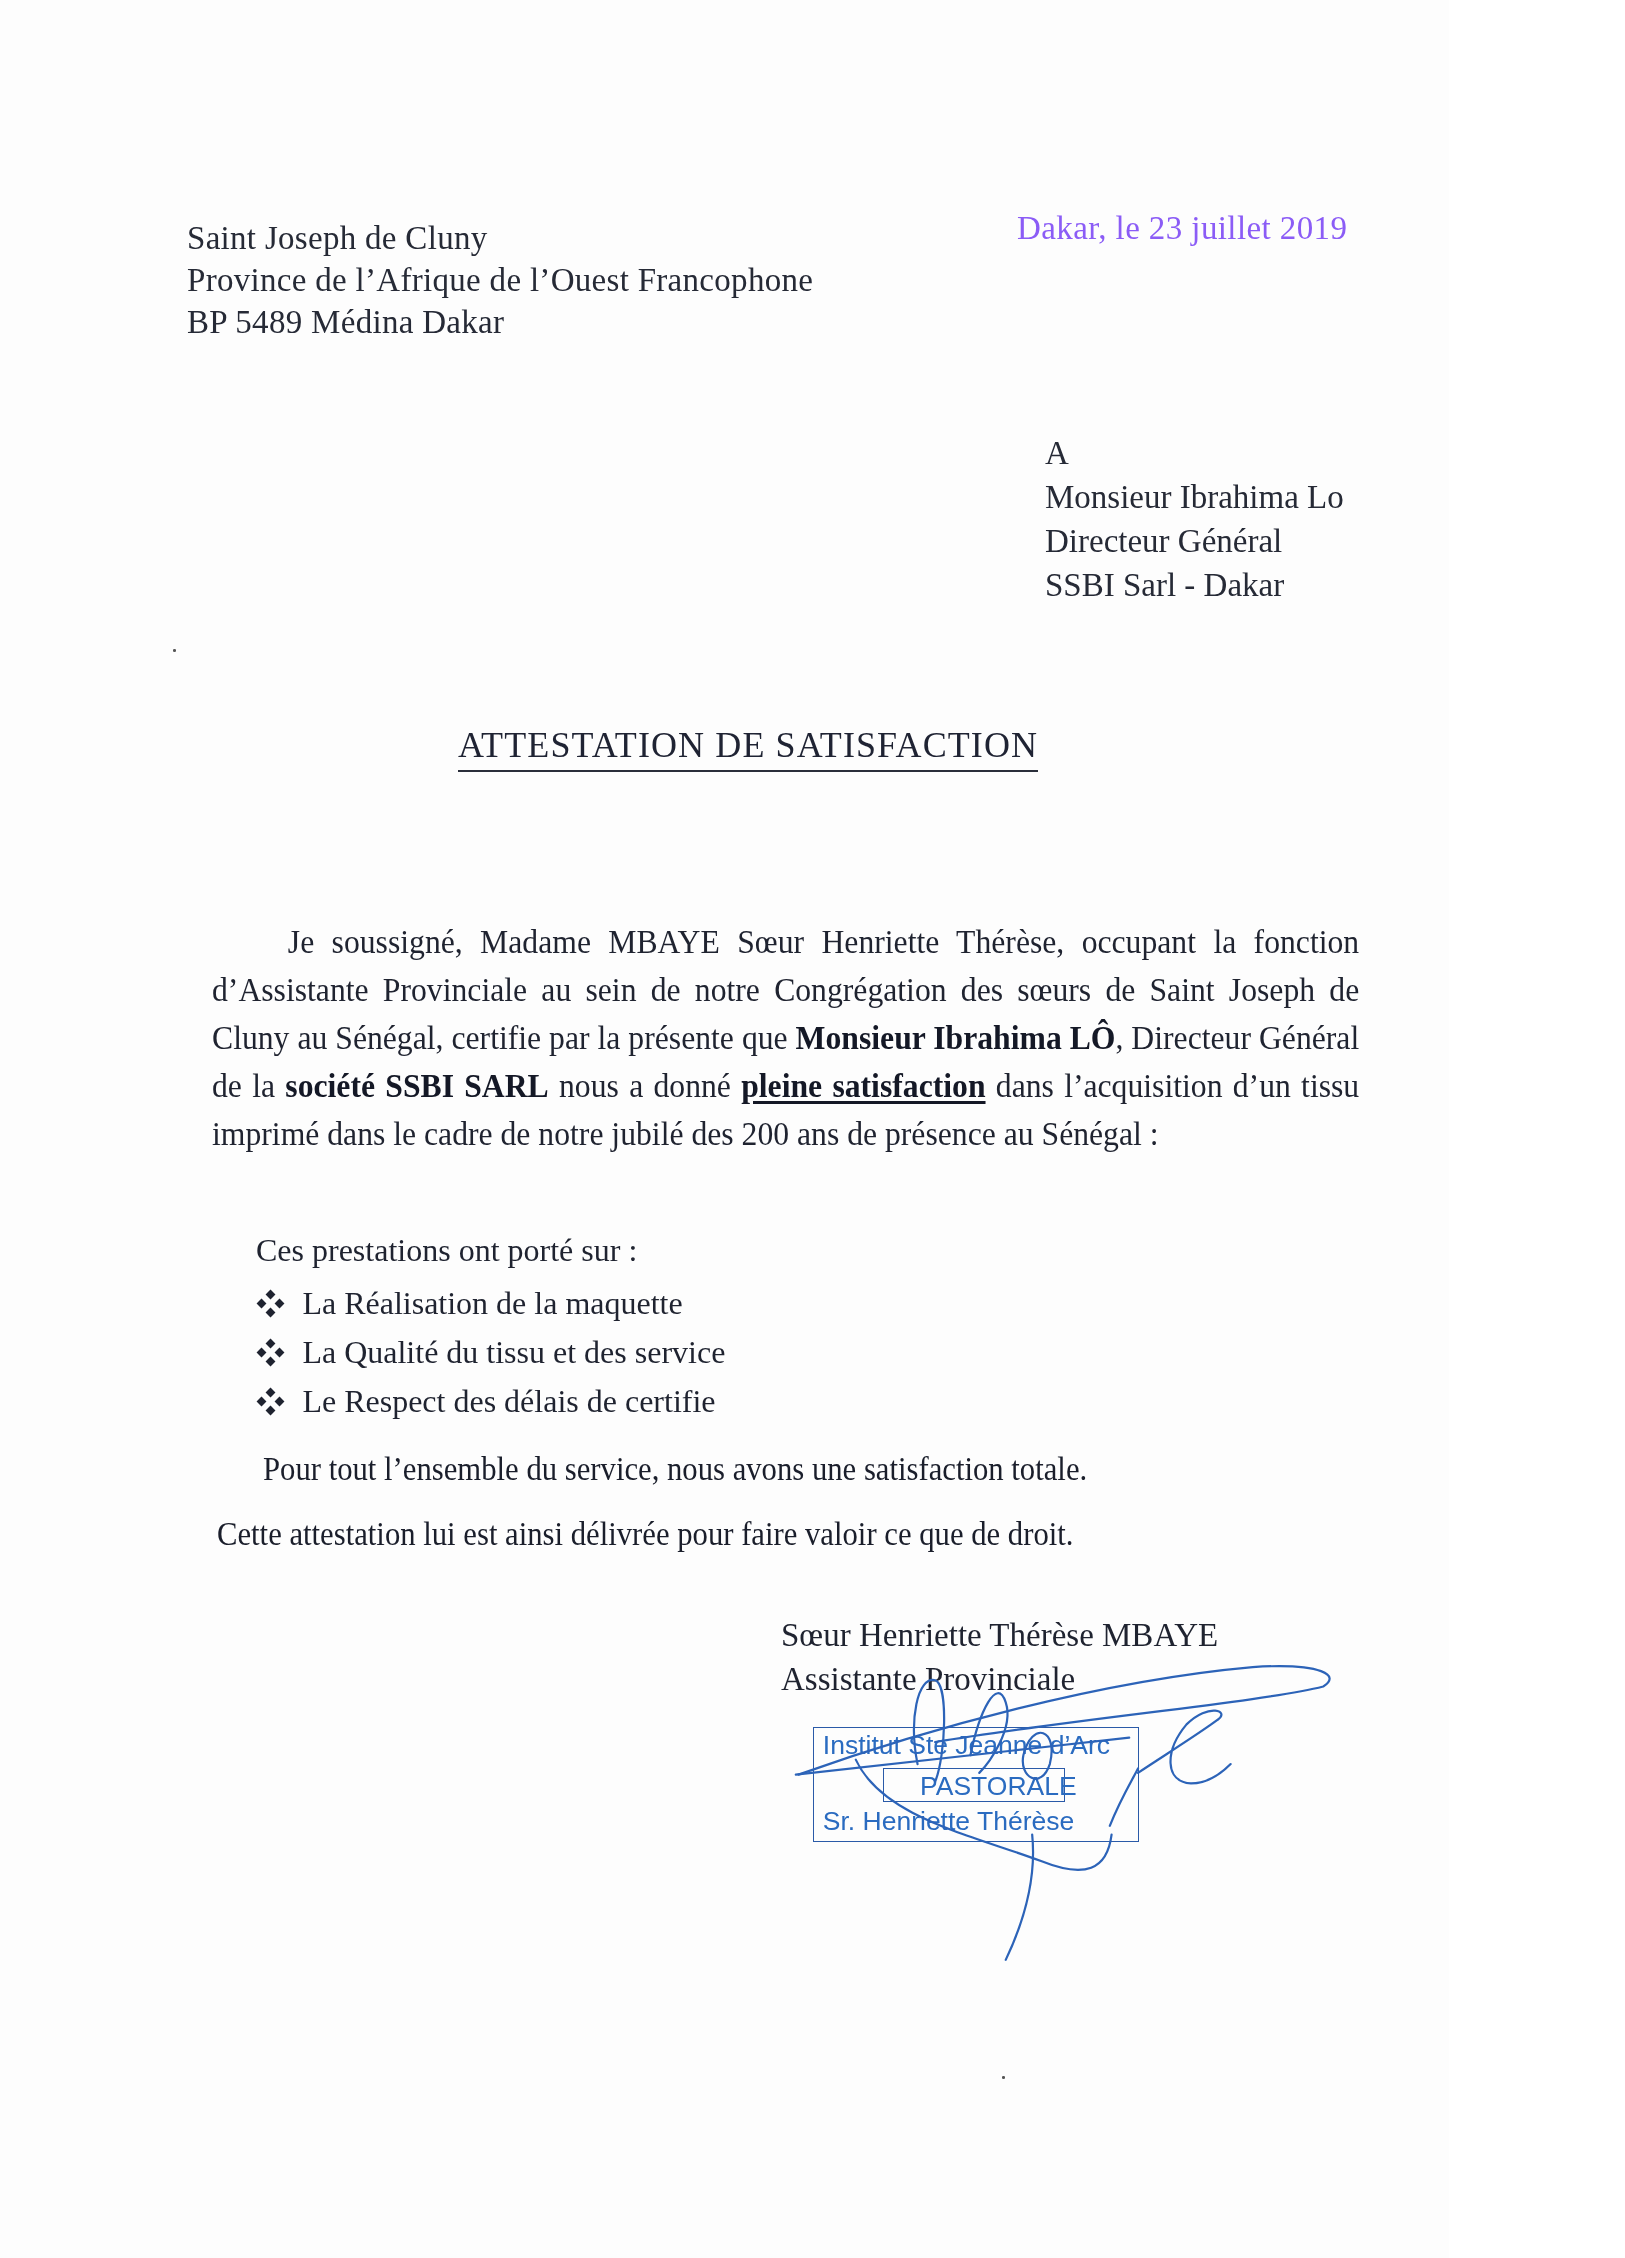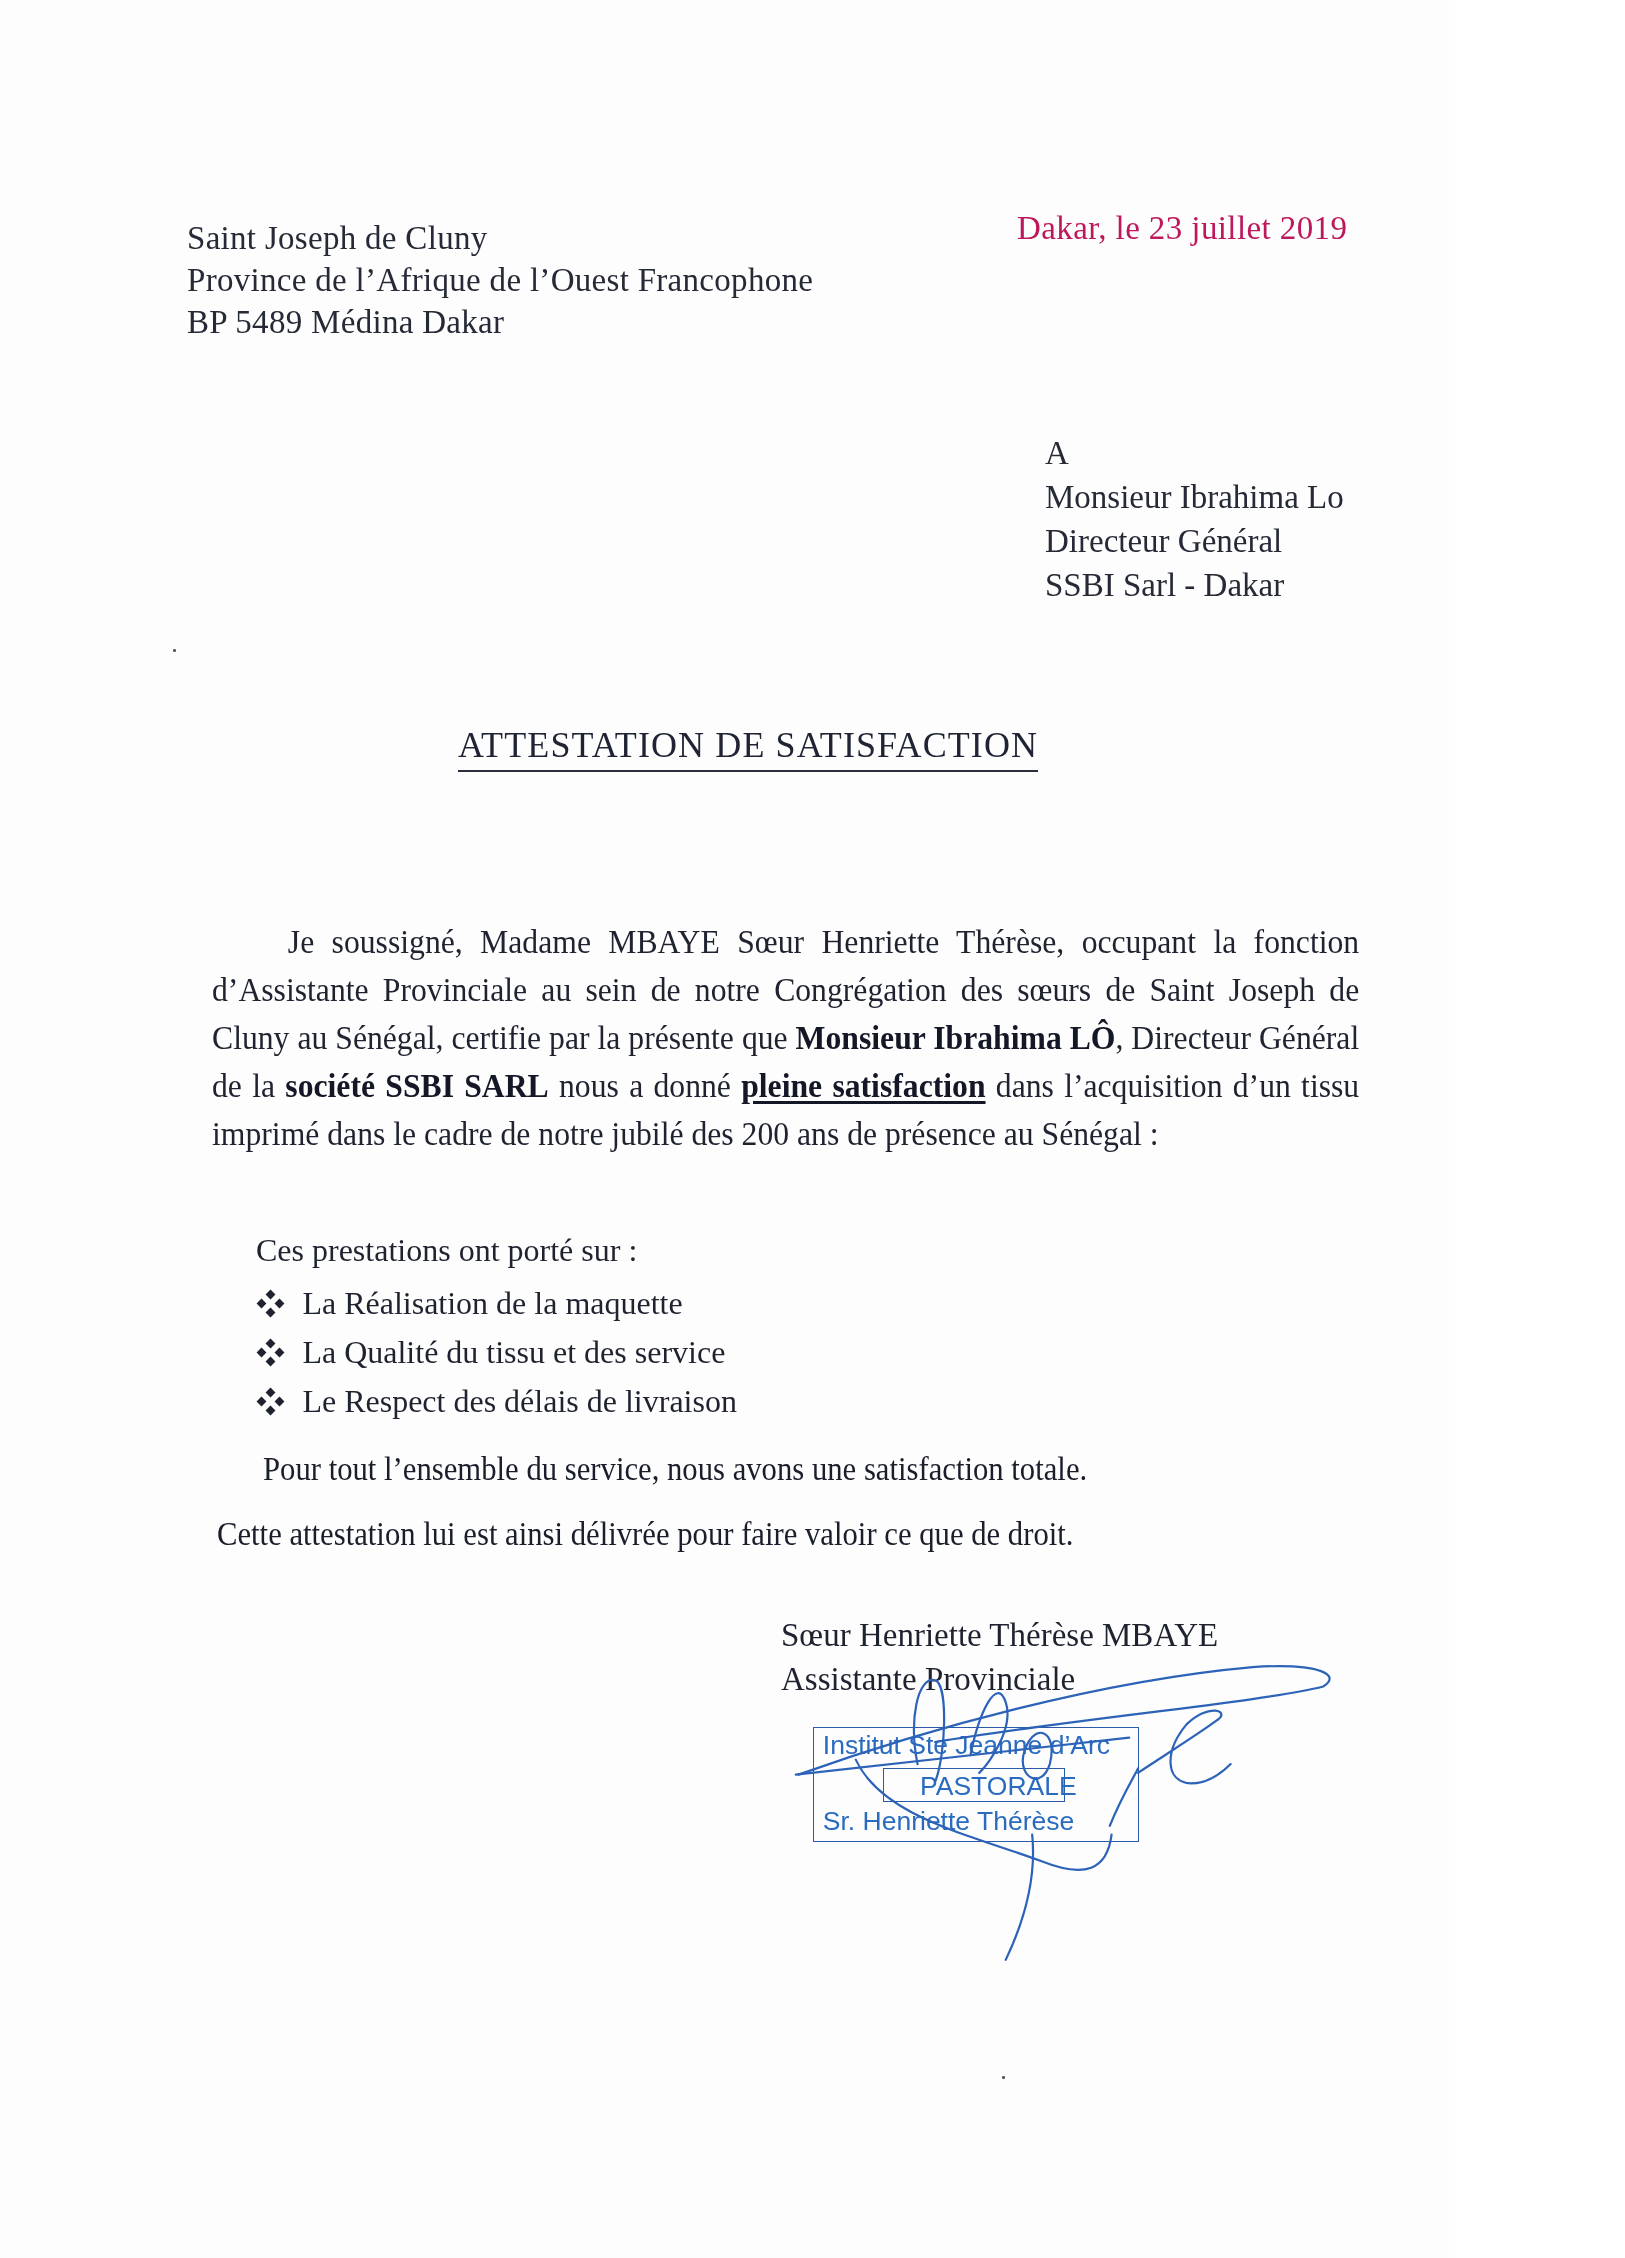--- a/index.html
+++ b/index.html
@@ -29,21 +29,21 @@
       line-height: 42px;
       color: #262a36;
       letter-spacing: 0.3px;
     }
     .sender div { white-space: nowrap; }
     .date {
       position: absolute;
       left: 1017px;
       top: 210px;
       font-size: 33px;
-      color: #be185d;
+      color: #8b5cf6;
       letter-spacing: 0.4px;
       white-space: nowrap;
     }
     .recipient {
       position: absolute;
       left: 1045px;
       top: 431px;
       font-size: 33px;
       line-height: 44px;
       color: #262a36;
@@ -240,21 +240,21 @@
         </span>
       <span>La Qualité du tissu et des service</span>
     </li>
     <li>
       <span class="bullet-icon">
           <span></span>
           <span></span>
           <span></span>
           <span></span>
         </span>
-      <span>Le Respect des délais de livraison</span>
+      <span>Le Respect des délais de certifie</span>
     </li>
   </ul>
 
   <div class="closing-1">Pour tout l’ensemble du service, nous avons une satisfaction totale.</div>
   <div class="closing-2">Cette attestation lui est ainsi délivrée pour faire valoir ce que de droit.</div>
 
   <div class="signatory">
     <div>Sœur Henriette Thérèse MBAYE</div>
     <div>Assistante Provinciale</div>
   </div>

